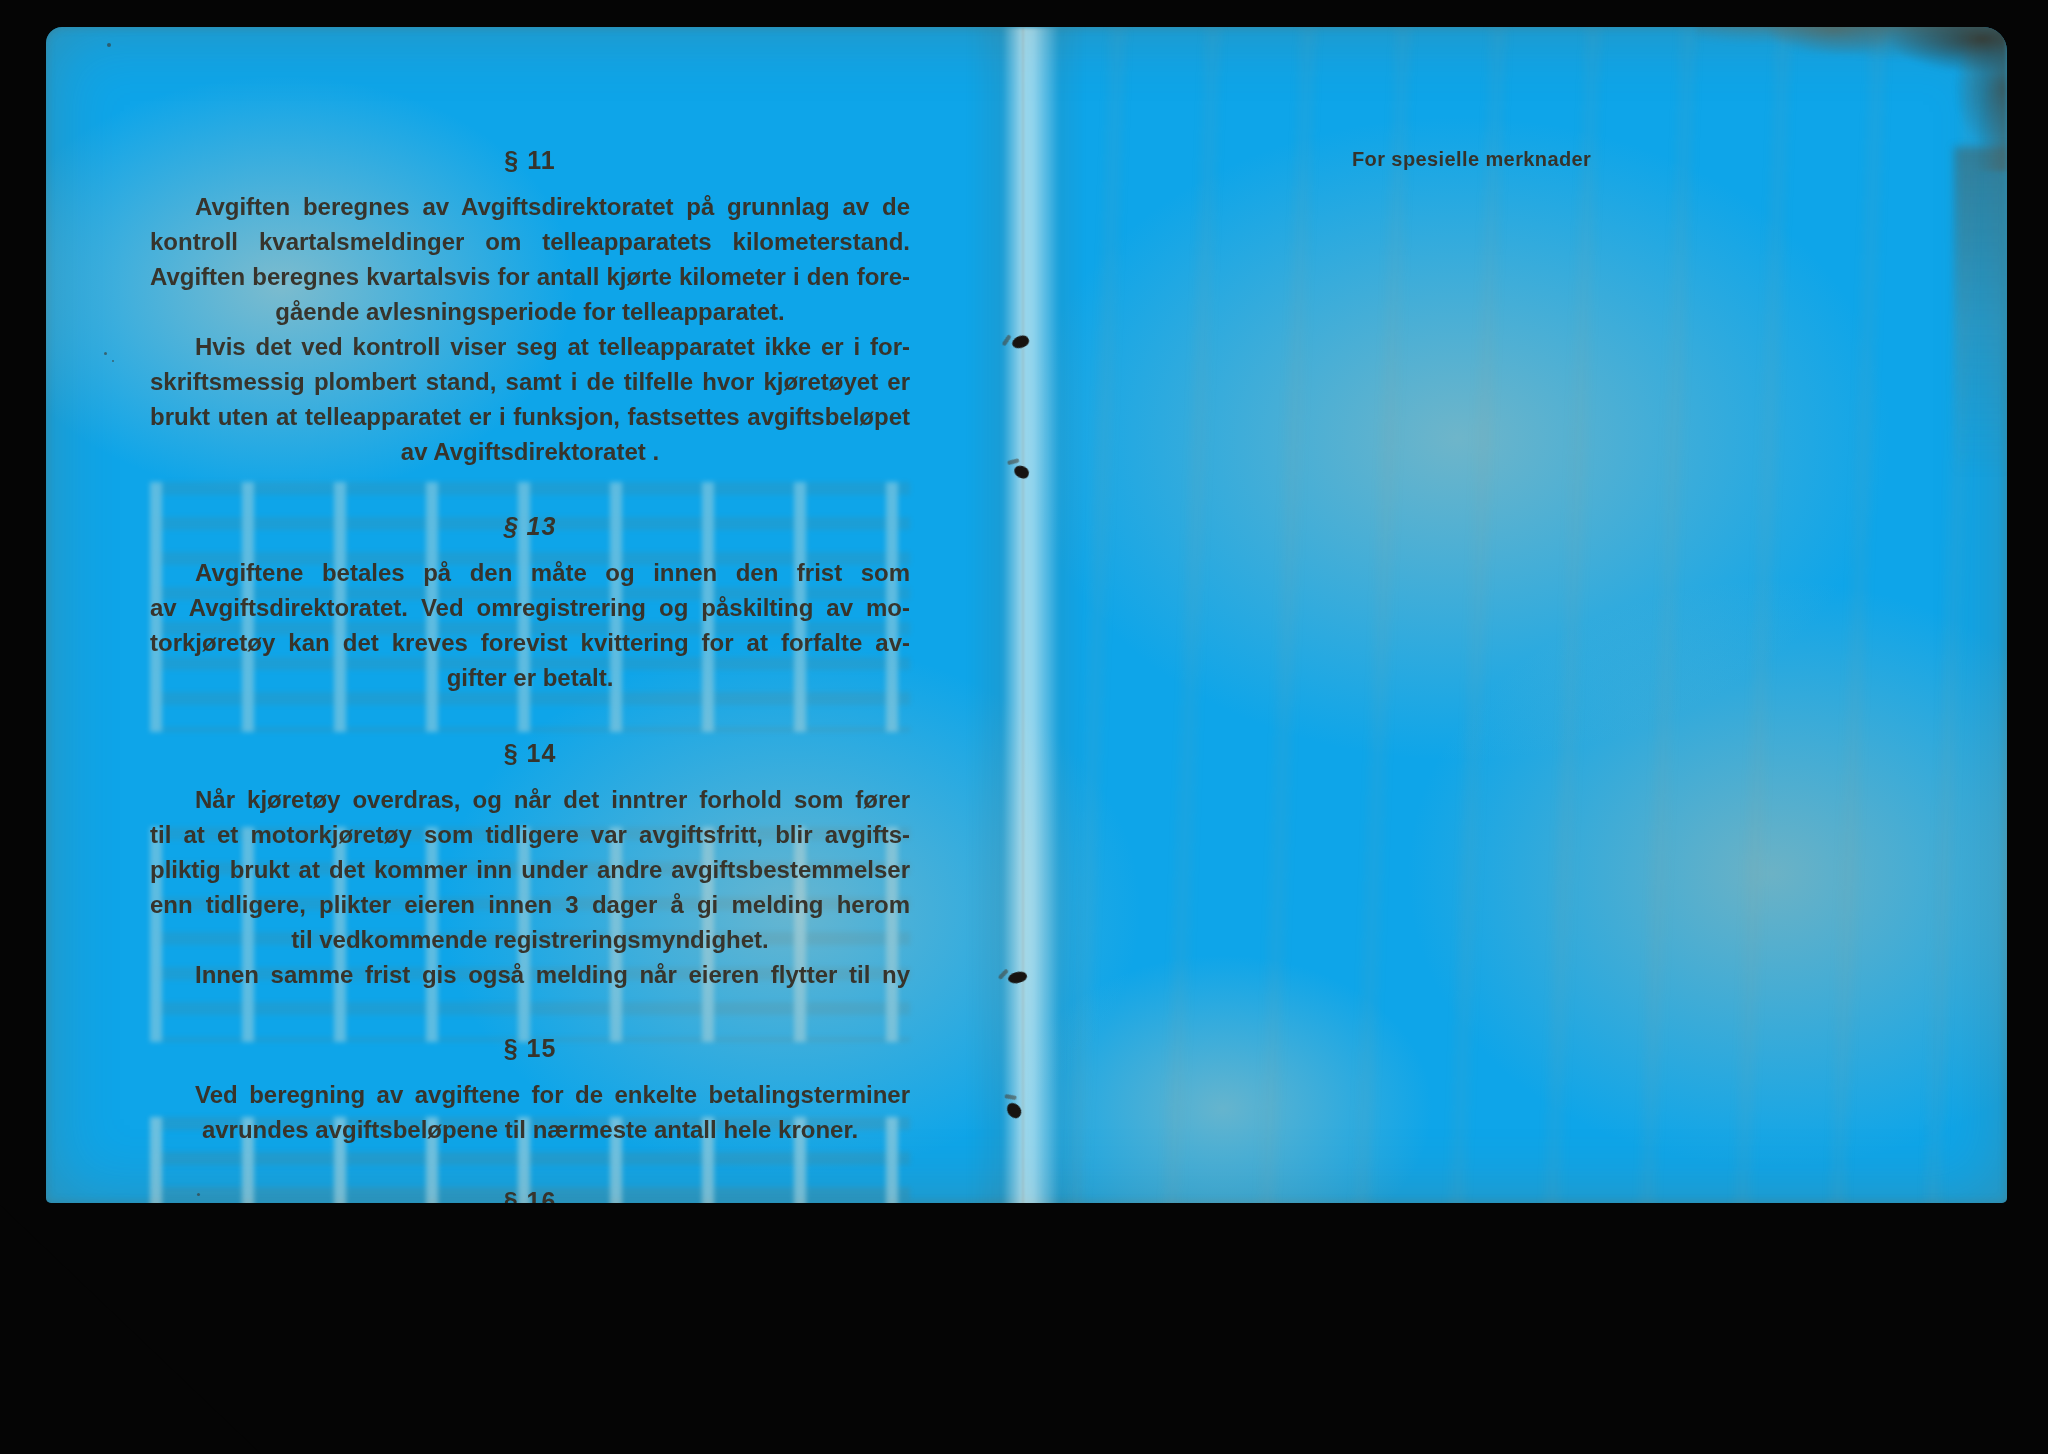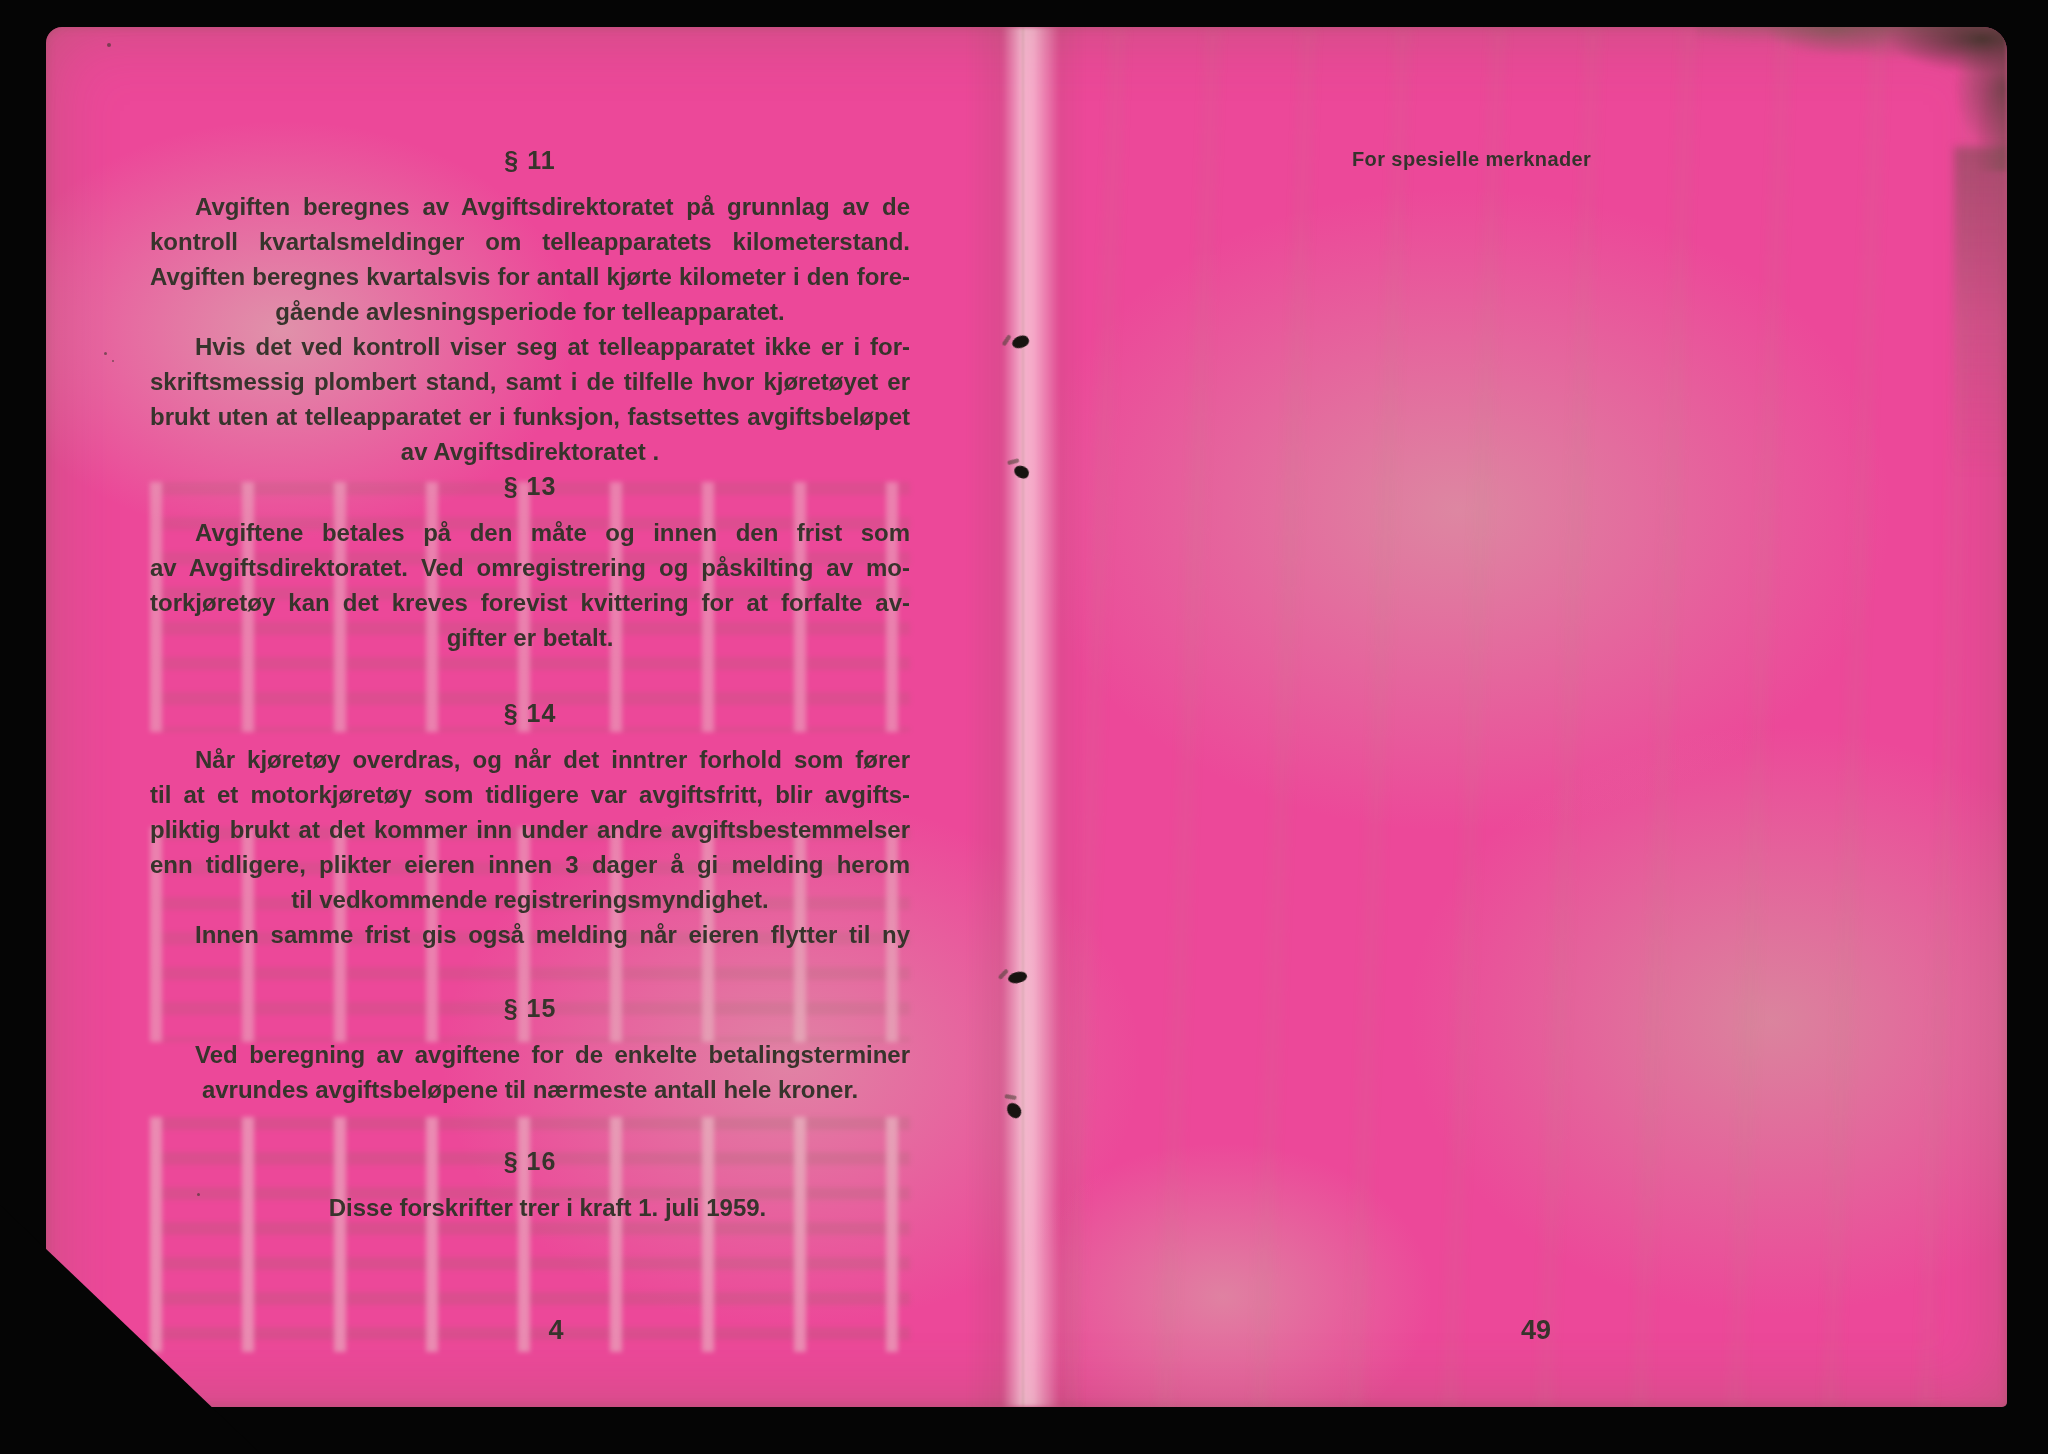--- a/index.html
+++ b/index.html
@@ -1,20 +1,20 @@
 <!DOCTYPE html>
 <html><head>
 <meta charset="utf-8">
 <style>
   html,body{margin:0;padding:0;background:#050505;}
   .stage{position:relative;width:2048px;height:1454px;background:#050505;overflow:hidden;
          font-family:"Liberation Sans",sans-serif;}
   
-  .paper{position:absolute;left:46px;top:27px;width:1961px;height:1380px;
-         background:#ec4899;border-radius:16px 24px 5px 5px;overflow:hidden;
+  .paper{position:absolute;left:46px;top:27px;width:1961px;height:1176px;
+         background:#0ea5e9;border-radius:16px 24px 5px 5px;overflow:hidden;
          box-shadow:inset 0 0 70px rgba(118,104,74,.33), inset 0 0 10px rgba(100,90,60,.28);}
   
   .mottle{position:absolute;inset:0;pointer-events:none;background:
     radial-gradient(420px 300px at 12% 22%, rgba(214,206,184,.55), transparent 70%),
     radial-gradient(500px 380px at 38% 75%, rgba(210,202,178,.45), transparent 70%),
     radial-gradient(620px 460px at 72% 35%, rgba(206,197,170,.5), transparent 70%),
     radial-gradient(520px 420px at 88% 72%, rgba(201,191,162,.5), transparent 70%),
     radial-gradient(300px 220px at 60% 92%, rgba(208,199,172,.45), transparent 70%);}
   .streaks{position:absolute;left:1020px;top:0;width:941px;height:1380px;opacity:.5;
     background:repeating-linear-gradient(92deg, transparent 0 44px, rgba(168,156,126,.14) 44px 60px, transparent 60px 95px);
@@ -47,21 +47,21 @@
   
   .speck{position:absolute;border-radius:50%;background:rgba(58,52,42,.6);pointer-events:none;}
   .staple{position:absolute;background:#171310;border-radius:45% 55% 40% 60%;
     filter:blur(.4px);pointer-events:none;}
   .staple::after{content:"";position:absolute;left:-9px;top:-4px;width:12px;height:4px;
     background:rgba(70,62,50,.55);border-radius:2px;transform:rotate(-28deg);}
   
   .col{position:absolute;left:104px;top:116px;width:760px;color:#37342c;}
   .h{height:35px;line-height:35px;text-align:center;font-size:25px;font-weight:bold;
      letter-spacing:1px;}
-  .h13{} .h14{margin-top:41px;} .h15{margin-top:39px;} .h16{margin-top:37px;}
+  .h13{margin-top:40px;font-style:italic;} .h14{margin-top:41px;} .h15{margin-top:39px;} .h16{margin-top:37px;}
   .para{margin-top:11px;}
   .para.tight{margin-top:0;}
   .line{height:35px;line-height:35px;font-size:24px;font-weight:bold;text-align:justify;
         overflow:hidden;}
   .line::after{content:"";display:inline-block;width:100%;}
   .line.last{text-align:center;white-space:nowrap;}
   .line.last::after{content:none;}
   .line.indent{text-indent:45px;}
   .pagenum{position:absolute;font-size:27px;font-weight:bold;color:#37342c;}
   .pagenum.left{left:480px;top:1288px;width:60px;text-align:center;}

